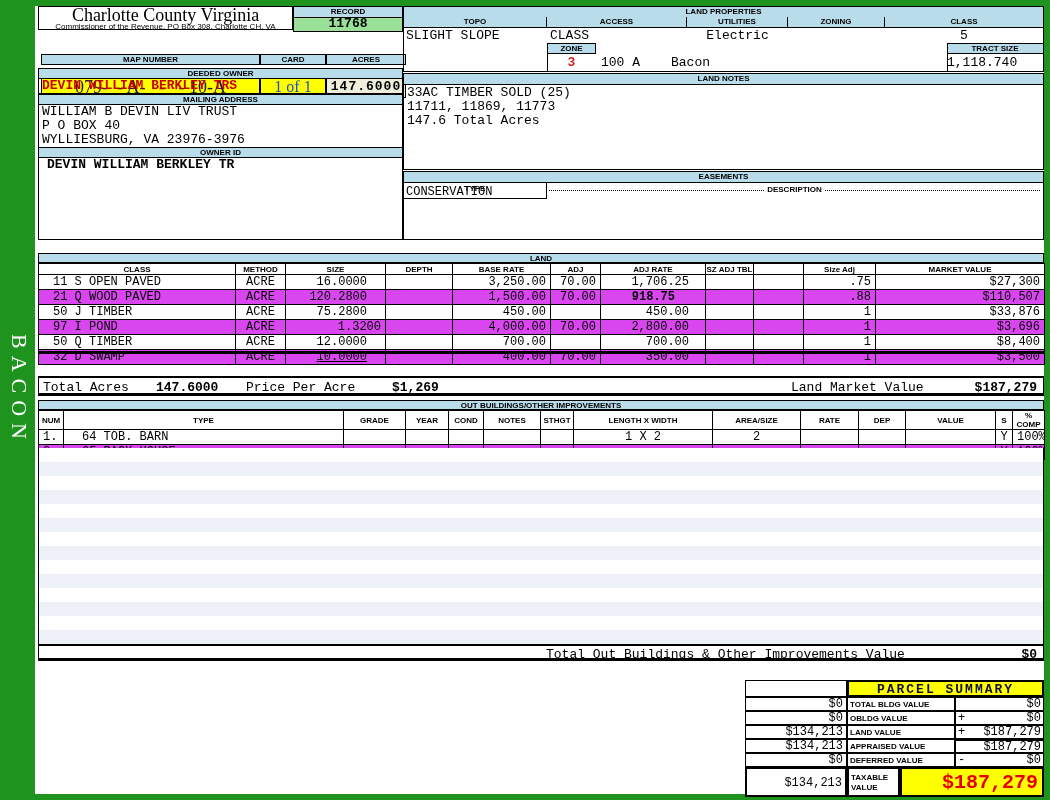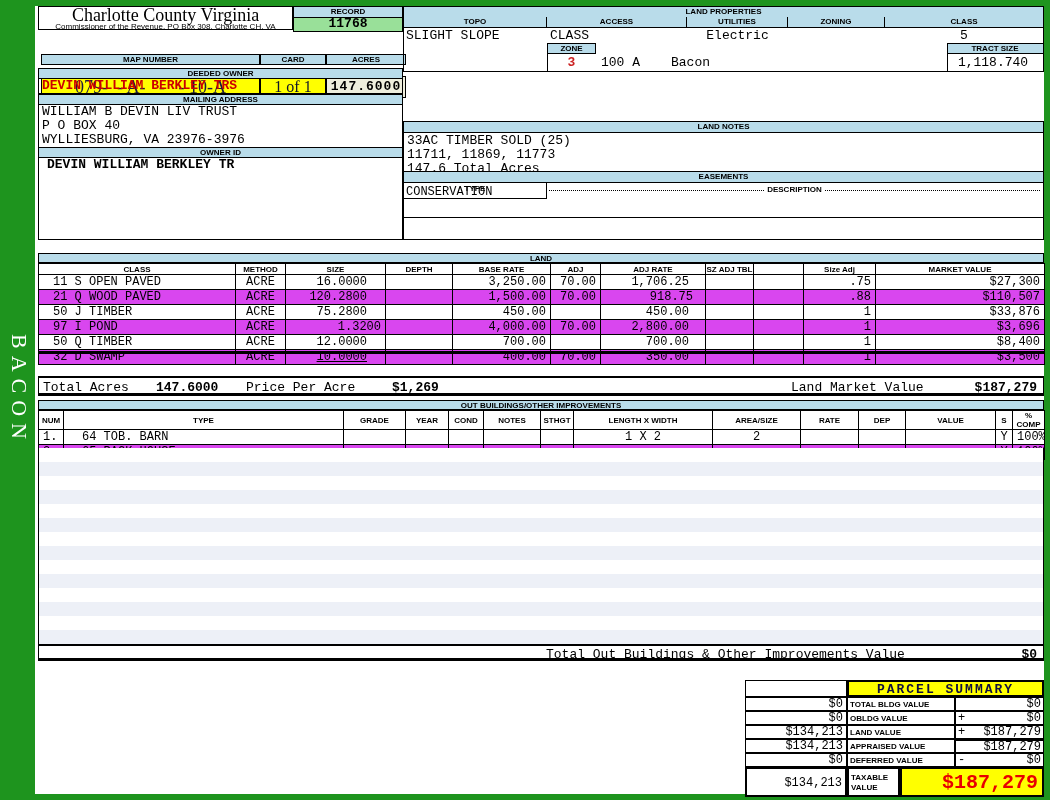--- a/index.html
+++ b/index.html
@@ -24,42 +24,42 @@
                 text-align:center;font:bold 8px "Liberation Sans",sans-serif;line-height:10px;}
   .record-val{position:absolute;left:0;top:11px;right:0;height:13px;background:#99e099;border:1px solid #000;
               text-align:center;font:bold 13px "Liberation Mono","DejaVu Sans Mono",monospace;line-height:12px;}
   .maprow-l{left:3px;top:24px;height:11px;}
   .maprow-v{left:3px;top:35px;height:22px;}
   .cell{position:absolute;box-sizing:border-box;border:1px solid #000;text-align:center;}
   .c-blue{background:#b9dcea;font:bold 8px "Liberation Sans",sans-serif;line-height:10px;}
   .c-yellow{background:#ffff00;}
   .c-beige{background:#eeeedd;}
   .mapnum{font:400 18px "Liberation Serif",serif;color:#1c1c3c;line-height:20px;white-space:pre;}
-  .cardval{font:400 16px "Liberation Serif",serif;color:#0f172a;line-height:20px;}
+  .cardval{font:400 16px "Liberation Serif",serif;color:#1d4ed8;line-height:20px;}
   .acresval{font:bold 13px "Liberation Mono","DejaVu Sans Mono",monospace;line-height:20px;letter-spacing:1px;}
 
   .wide-bar{left:3px;width:365px;height:11px;}
   .owner-red{left:3px;top:73px;width:365px;height:15px;border:1px solid #000;border-top:none;
              font:bold 13px "Liberation Mono","DejaVu Sans Mono",monospace;color:#cc0000;padding-left:3px;line-height:14px;}
   .addr{left:3px;top:99px;width:365px;height:42px;border-left:1px solid #000;border-right:1px solid #000;
         font:400 13px "Liberation Mono","DejaVu Sans Mono",monospace;line-height:14px;padding-left:3px;}
   .ownerid{left:3px;top:152px;width:365px;height:15px;border-left:1px solid #000;border-right:1px solid #000;
            font:bold 13px "Liberation Mono","DejaVu Sans Mono",monospace;padding-left:8px;line-height:14px;}
   .owner-empty{left:3px;top:167px;width:365px;height:67px;border:1px solid #000;border-top:none;}
 
   
   .lp-box{left:368px;top:0;width:641px;height:66px;border:1px solid #000;}
   .lp-bar{position:absolute;left:0;top:0;right:0;height:10px;background:#b9dcea;border-bottom:1px solid #000;
           text-align:center;font:bold 8px "Liberation Sans",sans-serif;line-height:9px;}
   .lp-lbl{position:absolute;top:0;height:11px;background:#b9dcea;border-right:1px solid #000;border-bottom:1px solid #000;
           box-sizing:border-box;text-align:center;font:bold 8px "Liberation Sans",sans-serif;line-height:10px;}
   .lp-val{position:absolute;font:400 13px "Liberation Mono","DejaVu Sans Mono",monospace;line-height:14px;}
 
   
-  .notes-box{left:368px;top:67px;width:641px;height:97px;border:1px solid #000;margin-top:48px;}
+  .notes-box{left:368px;top:67px;width:641px;height:97px;border:1px solid #000;}
   .notes-lines{position:absolute;left:3px;top:12px;font:400 13px "Liberation Mono","DejaVu Sans Mono",monospace;line-height:14px;}
   .ease-box{left:368px;top:165px;width:641px;height:69px;border:1px solid #000;}
   .ease-type{position:absolute;left:0;top:10px;width:142px;height:15px;border:1px solid #000;border-left:none;}
   .ease-type .tl{position:absolute;left:0;right:0;top:1px;text-align:center;}
   .ease-type .tv{position:absolute;left:2px;top:2px;font:400 12px "Liberation Mono","DejaVu Sans Mono",monospace;}
   .ease-desc{position:absolute;left:142px;right:0;top:10px;height:15px;display:flex;align-items:center;}
   .ease-desc .dots{flex:1;border-bottom:1px dotted #000;height:1px;margin:0 3px;}
 
   
   table{border-collapse:collapse;table-layout:fixed;}
@@ -143,21 +143,21 @@
       <div class="lp-val" style="left:283px;top:22px;width:101px;text-align:center;">Electric</div>
       <div class="lp-val" style="left:384px;top:22px;width:97px;text-align:center;"></div>
       <div class="lp-val" style="left:481px;top:22px;width:158px;text-align:center;">5</div>
 
       <div class="lp-lbl" style="left:143px;top:36px;width:49px;border-top:1px solid #000;border-left:1px solid #000;">ZONE</div>
       <div class="lp-lbl" style="left:543px;top:36px;width:96px;border-top:1px solid #000;border-right:none;">TRACT SIZE</div>
 
       <div class="lp-val" style="left:143px;top:49px;width:49px;text-align:center;color:#cc2222;font-weight:bold;">3</div>
       <div class="lp-val" style="left:197px;top:49px;">100 A</div>
       <div class="lp-val" style="left:267px;top:49px;">Bacon</div>
-      <div class="lp-val" style="left:543px;top:49px;width:92px;text-align:center;">1,118.740</div>
+      <div class="lp-val" style="left:543px;top:49px;width:92px;text-align:left;">1,118.740</div>
       <div style="position:absolute;left:143px;top:36px;bottom:0;width:1px;background:#000;"></div>
       <div style="position:absolute;left:543px;top:36px;bottom:0;width:1px;background:#000;"></div>
     </div>
 
     <div class="abs notes-box">
       <div class="lp-bar">LAND NOTES</div>
       <div class="notes-lines">
         <div>33AC TIMBER SOLD (25)</div>
         <div>11711, 11869, 11773</div>
         <div>147.6 Total Acres</div>
@@ -219,21 +219,21 @@
         <td class="tr-r">.75</td>
         <td class="tr-r">$27,300</td>
       </tr>
       <tr class="alt">
         <td class="tr-l" style="padding-left:14px;">21 Q WOOD PAVED</td>
         <td class="tr-c">ACRE</td>
         <td class="tr-r" style="padding-right:18px;">120.2800</td>
         <td></td>
         <td class="tr-r">1,500.00</td>
         <td class="tr-r">70.00</td>
-        <td class="tr-r" style="padding-right:12px;">918.75</td>
+        <td class="tr-r" style="padding-right:30px;font-weight:bold;">918.75</td>
         <td></td>
         <td></td>
         <td class="tr-r">.88</td>
         <td class="tr-r">$110,507</td>
       </tr>
       <tr>
         <td class="tr-l" style="padding-left:14px;">50 J TIMBER</td>
         <td class="tr-c">ACRE</td>
         <td class="tr-r" style="padding-right:18px;">75.2800</td>
         <td></td>

